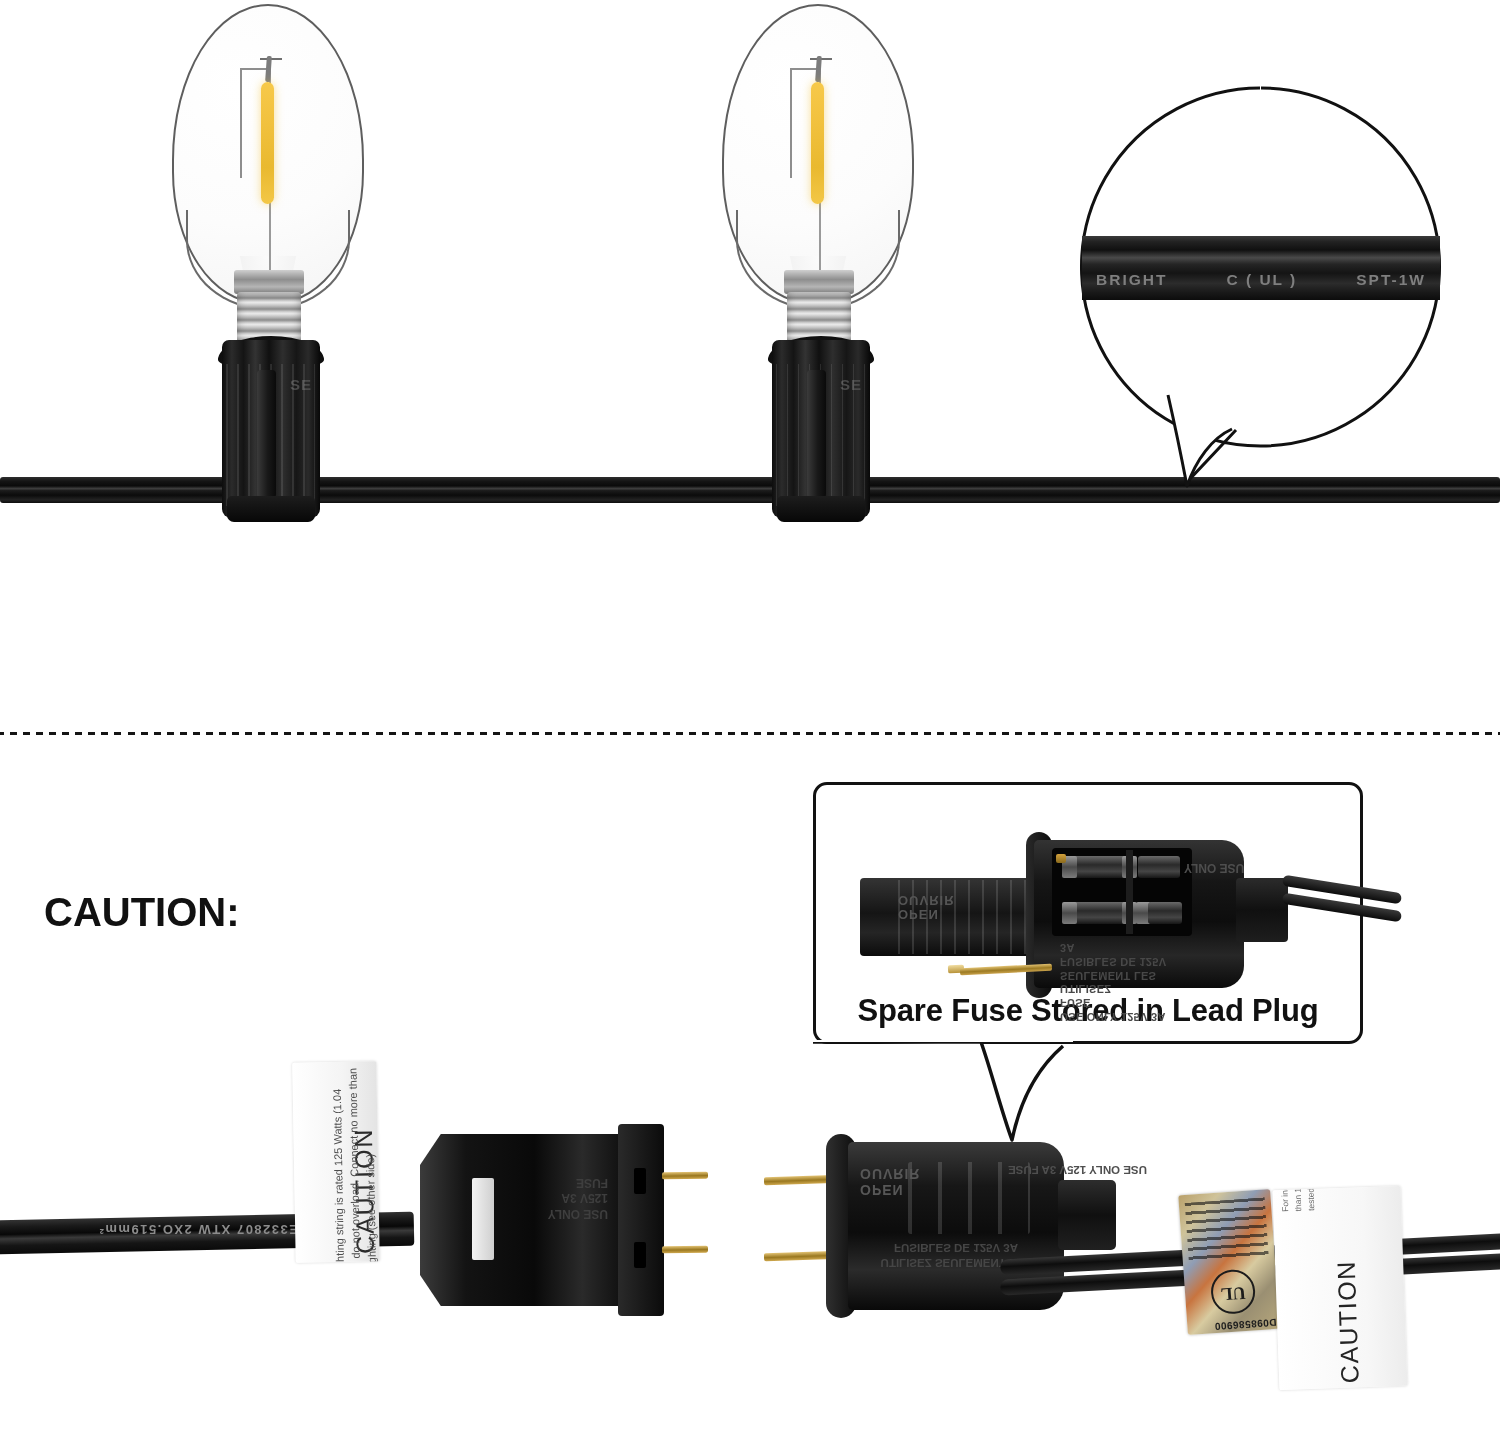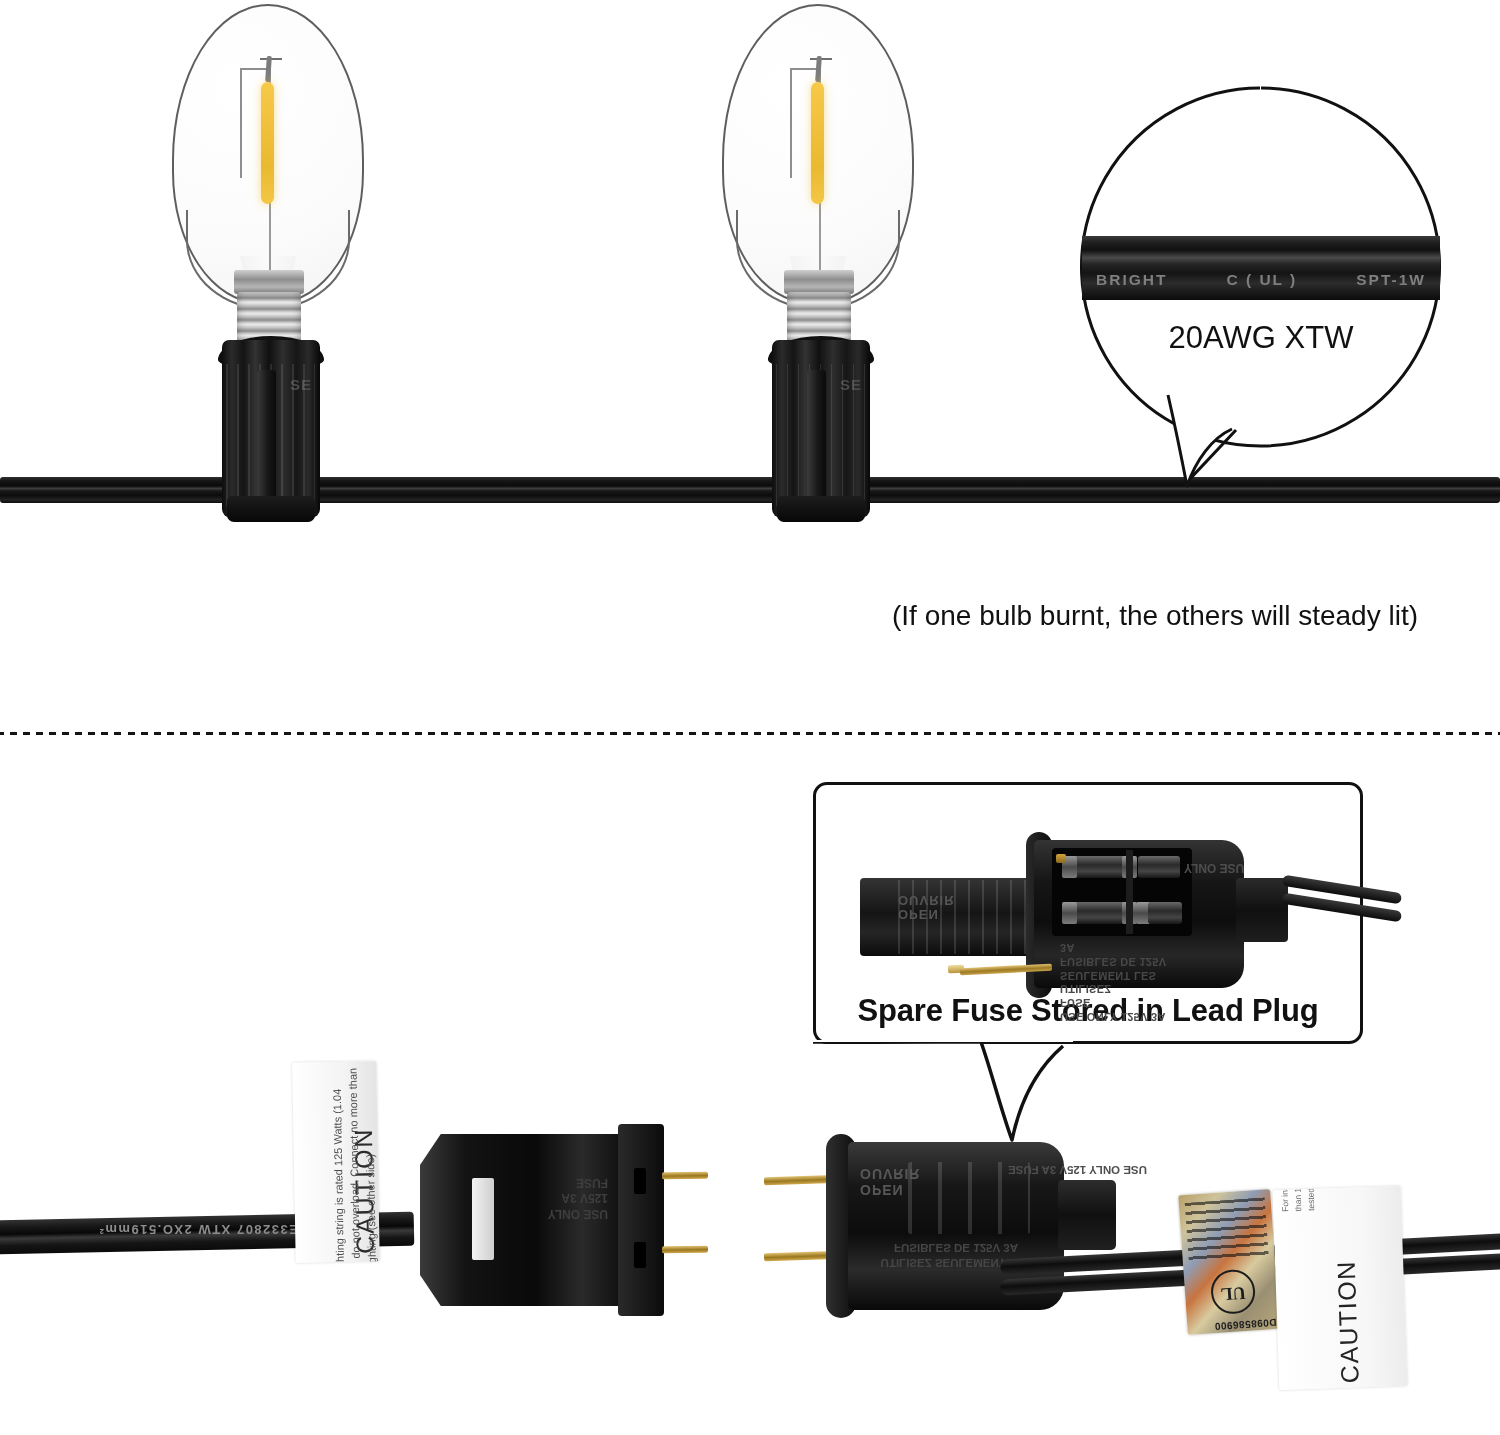--- a/index.html
+++ b/index.html
@@ -286,27 +286,26 @@
                C 124 382 140 360 160 351" fill="#fff" stroke="#111" stroke-width="3" stroke-linejoin="round"></path>
     </svg>
     <div class="cc-cable">
       <div class="cc-cable-body"></div>
       <div class="cc-cable-text">
         <span>BRIGHT</span>
         <span>C ( UL )</span>
         <span>SPT-1W</span>
       </div>
     </div>
-    <div class="cc-label">20AWG XTW</div>
-  </div>
-
-  <div class="pc-sub">(If one bulb burnt, the others will steady lit)</div>
+  </div>
+
 
   <div class="divider"></div>
 
+  <div class="caution-title">CAUTION:</div>
 
   <div class="fuse-box">
     <div class="fuse-box-label">Spare Fuse Stored in Lead Plug</div>
   </div>
   <svg class="fuse-tail" viewBox="0 0 260 108">
     <path d="M 0 2 L 168 2 C 178 30 188 70 199 100 C 206 66 220 32 250 6" fill="#fff" stroke="#111" stroke-width="3.5" stroke-linejoin="round"></path>
     <rect x="0" y="-6" width="260" height="8" fill="#fff"></rect>
   </svg>
 
   <div class="oplug">

